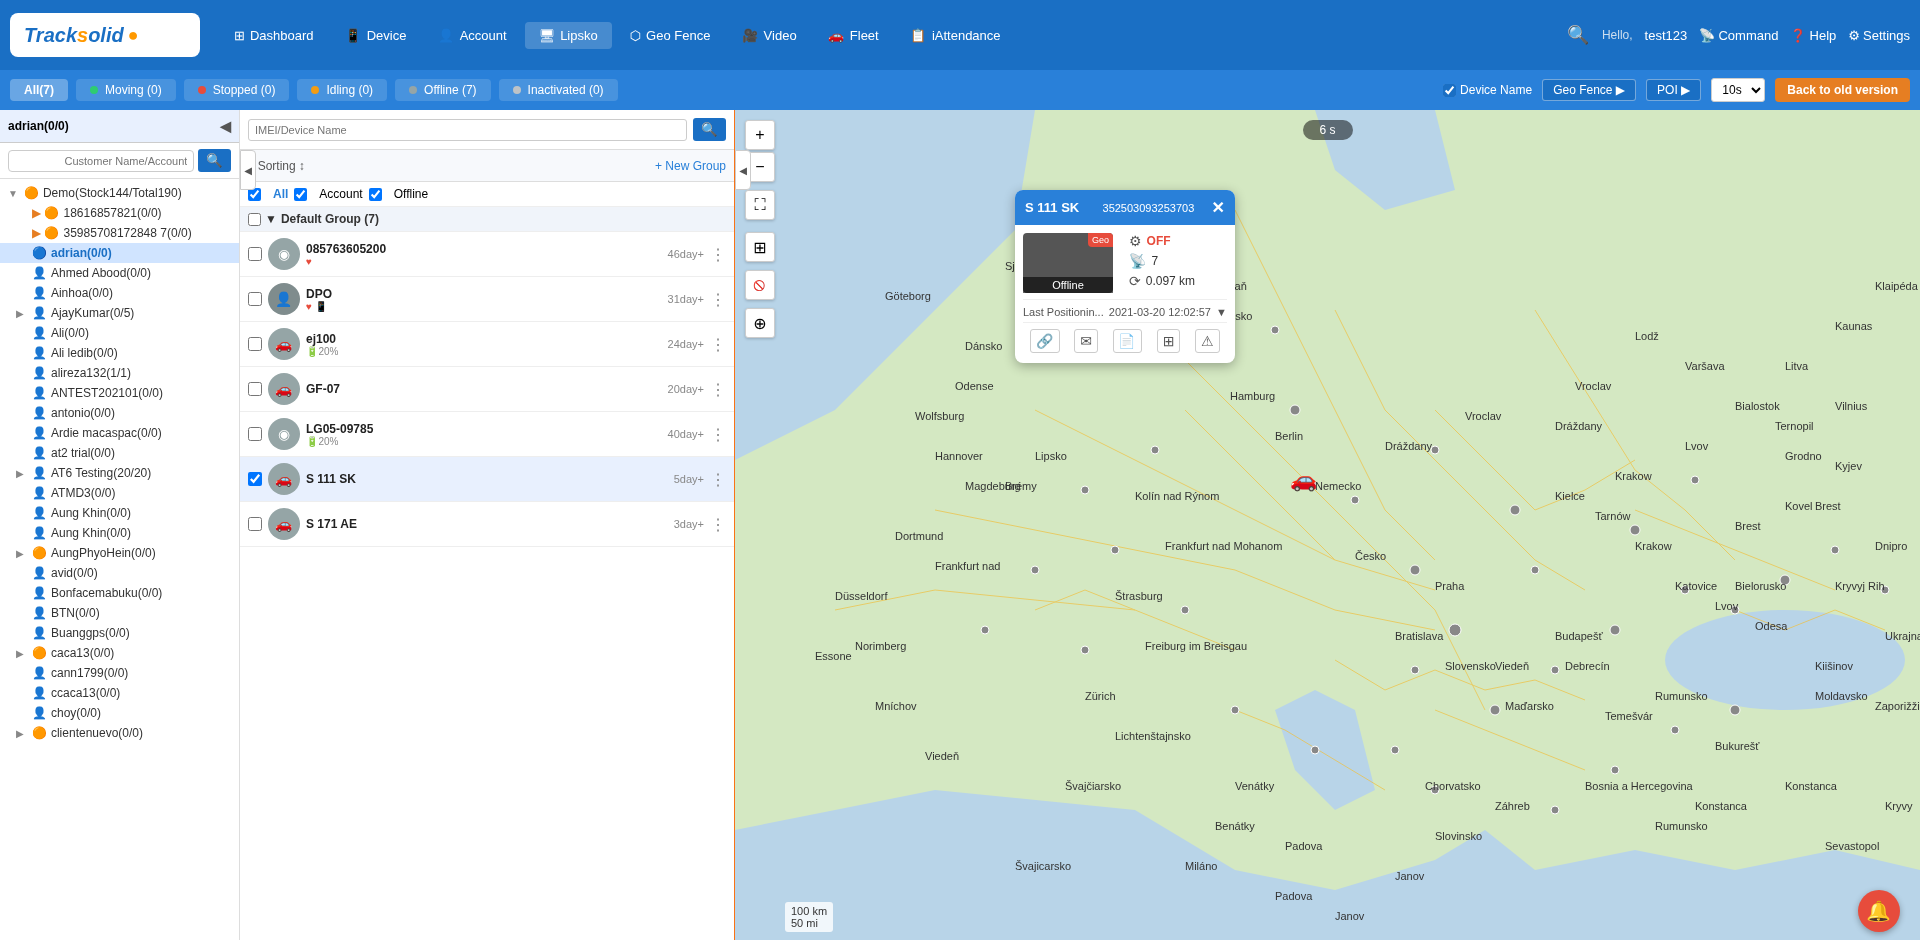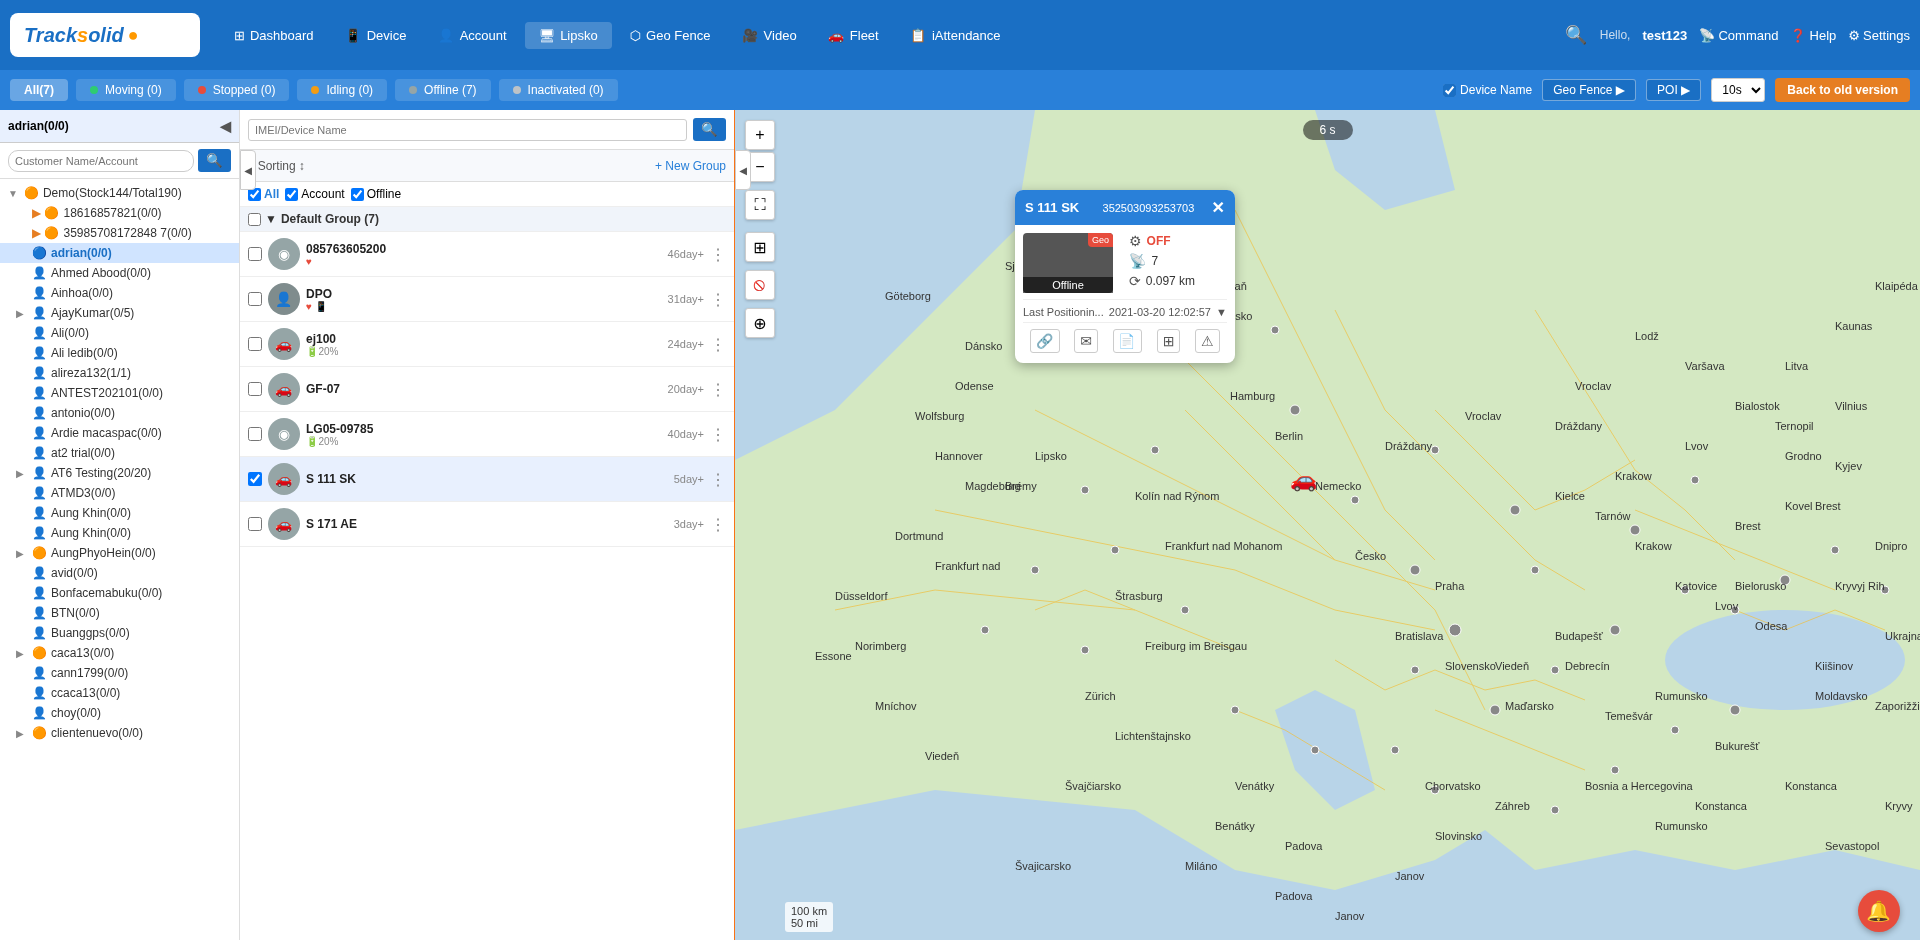--- a/index.html
+++ b/index.html
@@ -18,21 +18,21 @@
     .nav-item {
       color: white; padding: 6px 14px; cursor: pointer; font-size: 13px;
       display: flex; align-items: center; gap: 5px; border-radius: 4px;
       white-space: nowrap;
     }
     .nav-item.active { background: rgba(255,255,255,0.2); }
     .nav-right {
       display: flex; align-items: center; gap: 12px; color: white; font-size: 13px; margin-left: auto;
     }
     .hello-text { color: #cde; font-size: 12px; }
-    .username { font-weight: bold; }
+    .username { font-weight: normal; }
 
     
     .sub-nav {
       display: flex; align-items: center; background: #2980d9; height: 40px; padding: 0 10px;
       gap: 8px; position: relative; z-index: 99;
     }
     .sub-nav-tab {
       background: rgba(255,255,255,0.15); color: white; padding: 4px 14px; border-radius: 4px;
       cursor: pointer; font-size: 12px; display: flex; align-items: center; gap: 4px;
     }
@@ -111,21 +111,21 @@
     .icon-info { color: #2980d9; cursor: pointer; font-size: 14px; }
     .sorting-btn {
       display: flex; align-items: center; gap: 3px; color: #555; cursor: pointer; font-size: 12px;
     }
     .new-group-btn {
       margin-left: auto; display: flex; align-items: center; gap: 3px; color: #2980d9; cursor: pointer; font-size: 12px;
     }
     .filter-row {
       display: flex; align-items: center; padding: 5px 8px; border-bottom: 1px solid #eee; gap: 6px;
     }
-    .filter-check { display: flex; align-items: center; gap: 3px; font-size: 12px; cursor: pointer; }
+    .filter-check { display: flex; align-items: center; gap: 12px; font-size: 12px; cursor: pointer; }
     .group-header {
       padding: 5px 8px; background: #f0f4fa; border-bottom: 1px solid #eee; font-size: 12px;
       display: flex; align-items: center; gap: 4px; font-weight: bold; color: #333;
     }
     .device-row {
       display: flex; align-items: center; padding: 6px 8px; border-bottom: 1px solid #eee; gap: 6px; cursor: pointer;
     }
     .device-row.selected { background: #e8f0fe; }
     .device-checkbox { width: 14px; height: 14px; }
     .device-icon-wrap {
@@ -337,21 +337,21 @@
 </div>
 
 <div class="main-layout">
 
   <div class="left-panel">
     <div class="left-panel-header">
       <span>adrian(0/0)</span>
       <span class="collapse-btn">◀</span>
     </div>
     <div class="search-account">
-      <input type="text" placeholder="Customer Name/Account" style="flex: 1 1 0%; border: 1px solid rgb(204, 204, 204); padding: 4px 6px; border-radius: 10px; font-size: 11px; color: rgb(153, 153, 153);">
+      <input type="text" placeholder="Customer Name/Account" style="flex: 1 1 0%; border: 1px solid rgb(204, 204, 204); padding: 4px 6px; border-radius: 4px; font-size: 11px; color: rgb(153, 153, 153); text-align: right;">
       <button class="search-account-btn">🔍</button>
     </div>
     <div class="tree-area">
 
       <div class="tree-item">
         <span class="tree-arrow">▼</span>
         <span style="color:#e67e22;">🟠</span>
         <span class="tree-label">Demo(Stock144/Total190)</span>
       </div>
       <div class="tree-item tree-indent">

